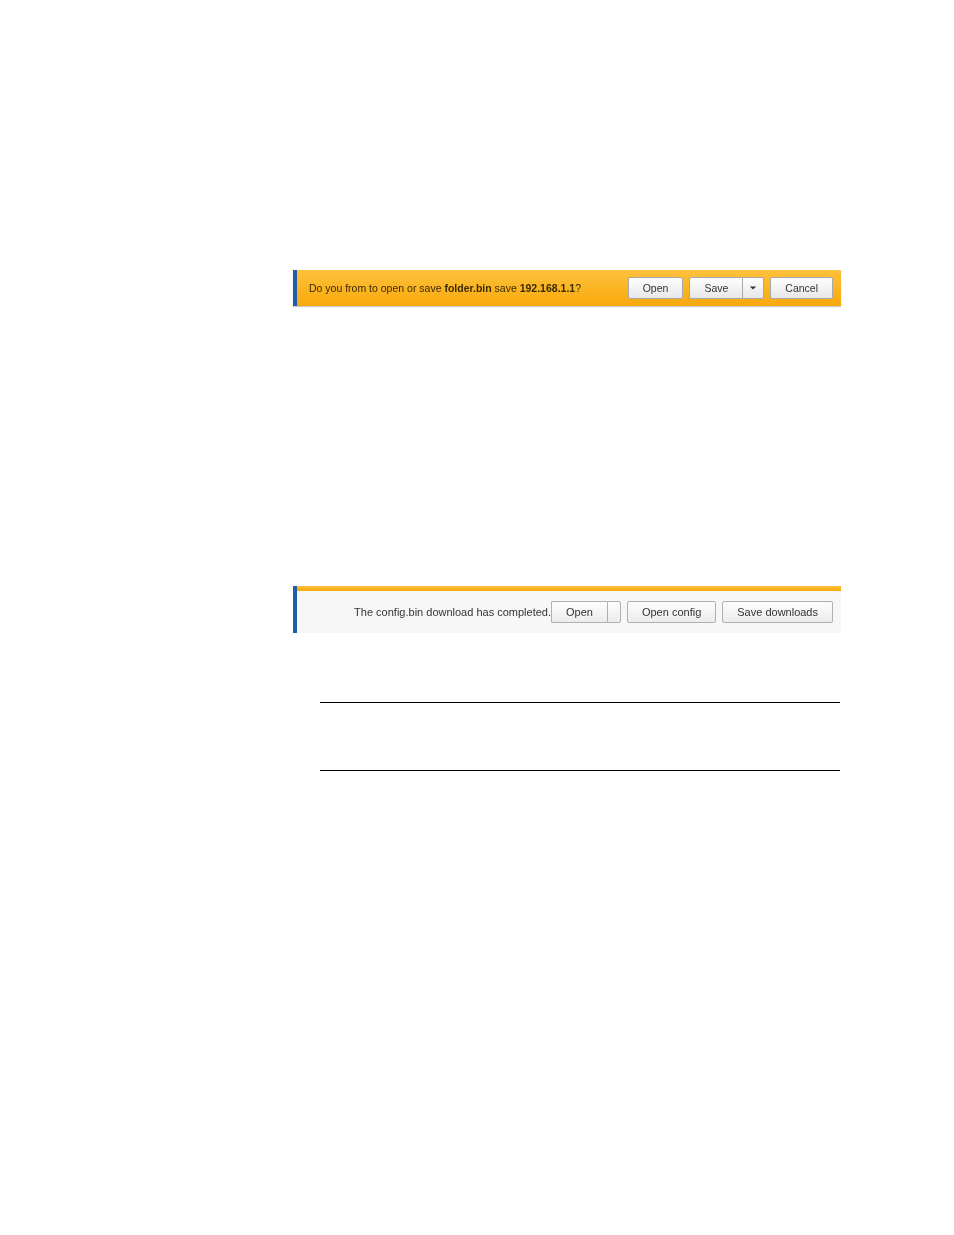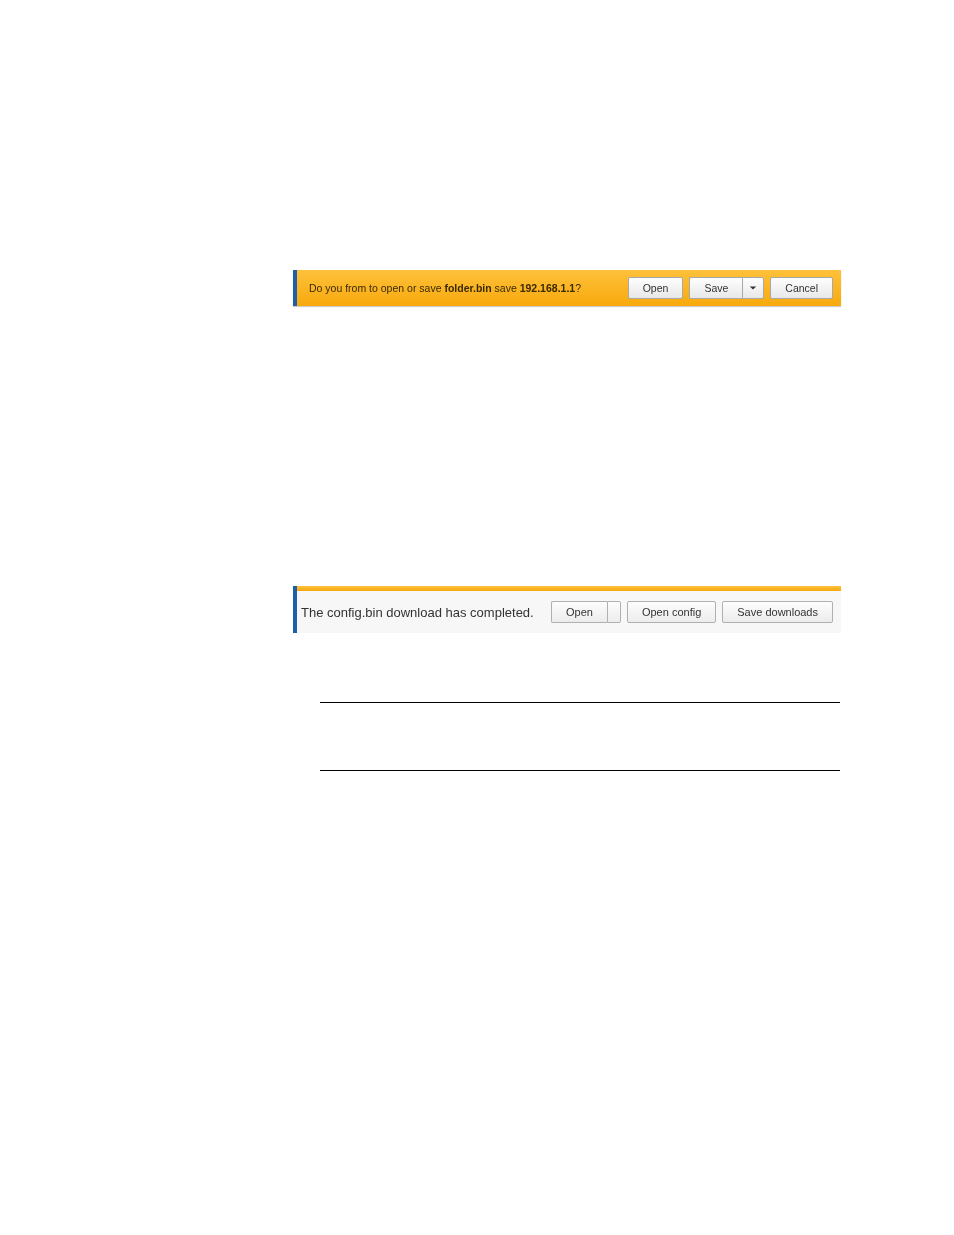--- a/index.html
+++ b/index.html
@@ -60,23 +60,24 @@
   }
   .bar2 {
     height: 42px;
     background: #f7f7f7;
     border-left: 4px solid #1f5ea8;
     display: flex;
     align-items: center;
   }
   .bar2 .msg {
     flex: 1 1 auto;
-    font-size: 13px;
+    font-size: 11px;
     color: #333;
     padding-left: 4px;
+    text-align: right;
   }
   .bar2 .btns { display: flex; align-items: center; padding-right: 8px; gap: 6px; }
   .btn2 {
     height: 22px;
     padding: 0 14px;
     font-size: 11px;
     color: #333;
     background: linear-gradient(#fdfdfd, #ececec);
     border: 1px solid #b0b0b0;
     border-radius: 2px;

